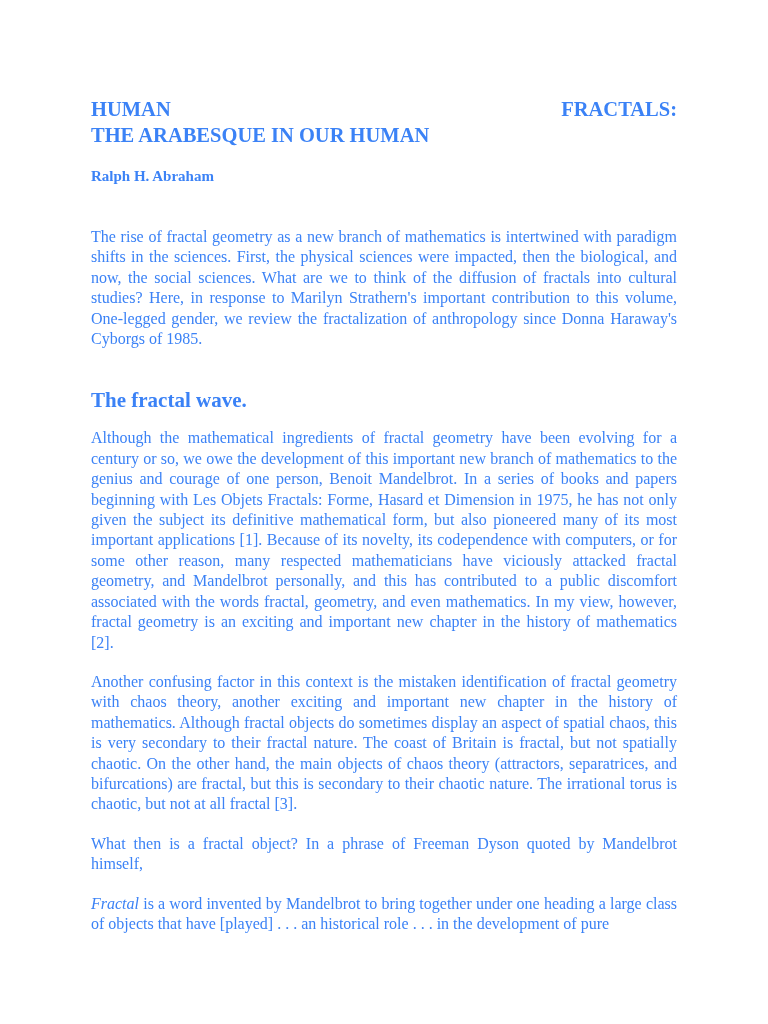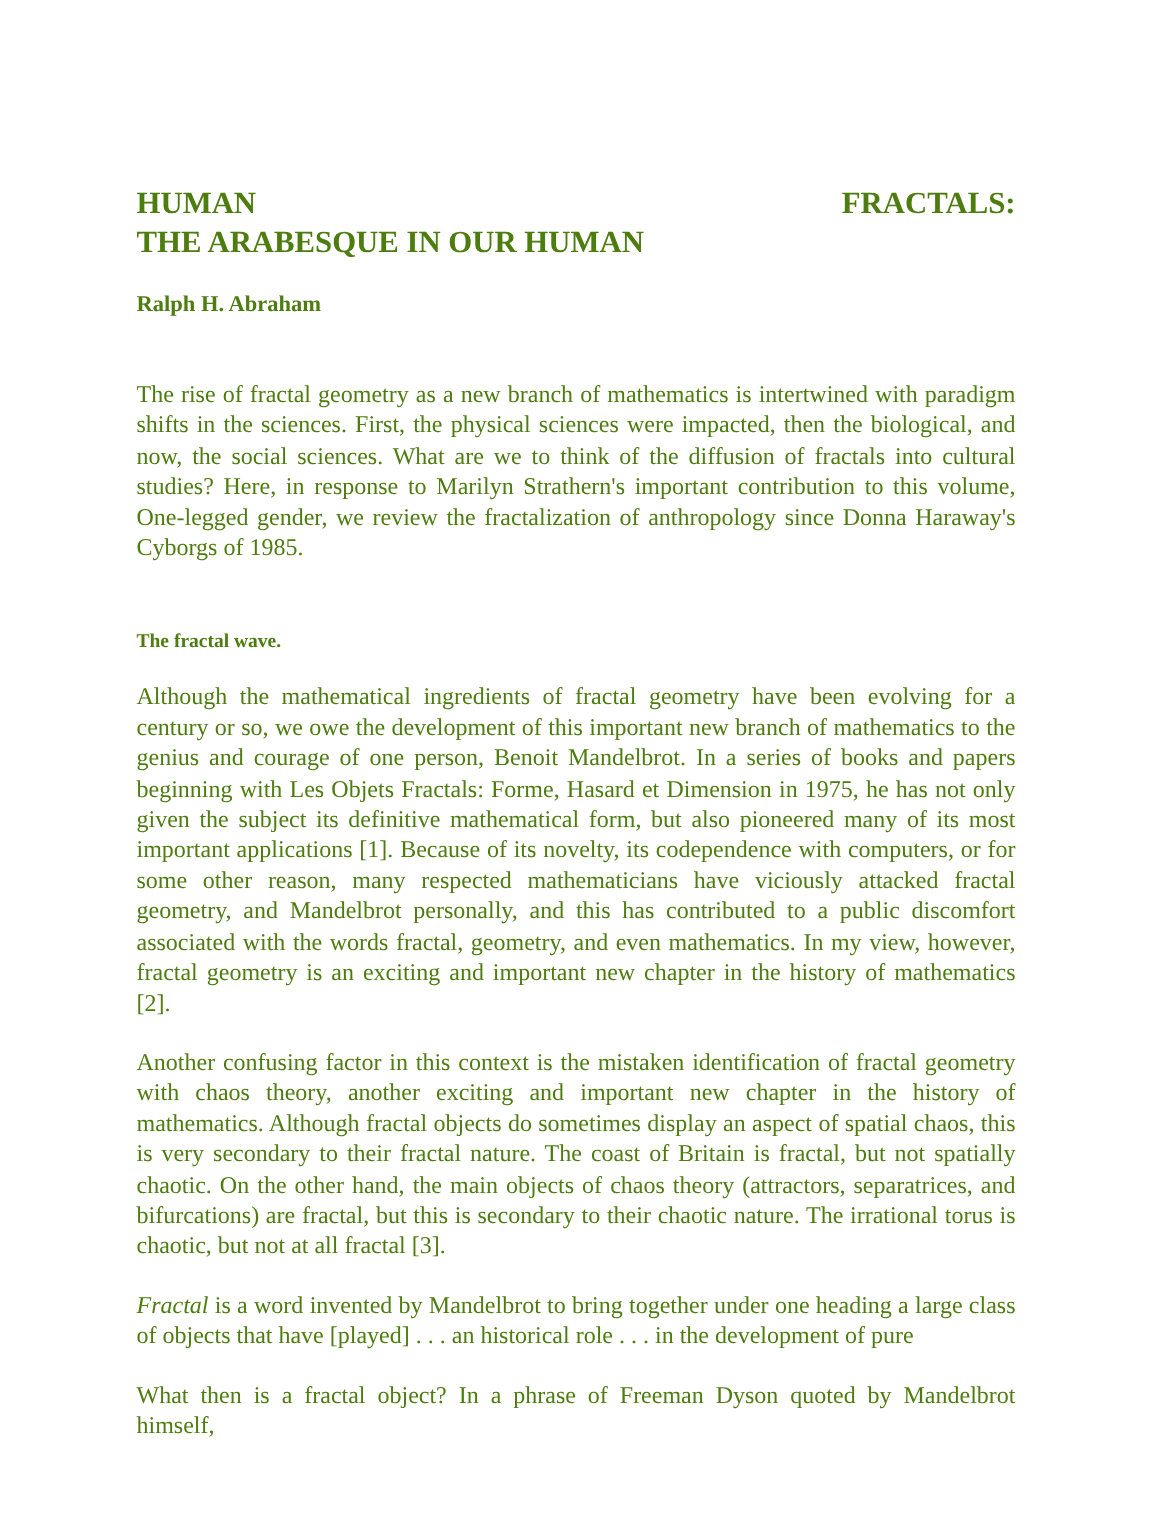--- a/index.html
+++ b/index.html
@@ -1,30 +1,30 @@
 <!DOCTYPE html>
 <html><head>
 <meta charset="utf-8">
 <style>
   html, body { margin: 0; padding: 0; background: #ffffff; }
   body { width: 768px; height: 1024px; overflow: hidden; position: relative; }
   .page {
     position: absolute; left: 91px; top: 96px; width: 586px;
-    font-family: "Liberation Serif", serif; color: #4d7c0f; margin-top: 27px;
+    font-family: "Liberation Serif", serif; color: #3b82f6;
   }
   .title {
     font-weight: bold; font-size: 20.5px; line-height: 26px; margin: 0;
   }
   .title-line1 { display: flex; justify-content: space-between; }
   .author { font-weight: bold; font-size: 15px; margin: 18px 0 0 0; line-height: 20px; }
   .para {
     font-size: 16px; line-height: 20.4px; text-align: justify; margin: 0;
   }
   .p-abstract { margin-top: 41px; }
-  .section-heading { font-weight: bold; font-size: 13px; margin: 41px 0 0 0; line-height: 20px; }
+  .section-heading { font-weight: bold; font-size: 21px; margin: 41px 0 0 0; line-height: 20px; }
   .p-s1 { margin-top: 18px; }
   .p-gap { margin-top: 19px; }
   .p-quote { margin-top: 19px; }
 </style>
 </head>
 <body>
 
 <div class="page">
   <h1 class="title">
     <div class="title-line1">
@@ -35,16 +35,16 @@
   </h1>
 
   <p class="author">Ralph H. Abraham</p>
 
   <p class="para p-abstract">The rise of fractal geometry as a new branch of mathematics is intertwined with paradigm shifts in the sciences. First, the physical sciences were impacted, then the biological, and now, the social sciences. What are we to think of the diffusion of fractals into cultural studies? Here, in response to Marilyn Strathern's important contribution to this volume, One-legged gender, we review the fractalization of anthropology since Donna Haraway's Cyborgs of 1985.</p>
 
   <h2 class="section-heading">The fractal wave.</h2>
 
   <p class="para p-s1">Although the mathematical ingredients of fractal geometry have been evolving for a century or so, we owe the development of this important new branch of mathematics to the genius and courage of one person, Benoit Mandelbrot. In a series of books and papers beginning with Les Objets Fractals: Forme, Hasard et Dimension in 1975, he has not only given the subject its definitive mathematical form, but also pioneered many of its most important applications [1]. Because of its novelty, its codependence with computers, or for some other reason, many respected mathematicians have viciously attacked fractal geometry, and Mandelbrot personally, and this has contributed to a public discomfort associated with the words fractal, geometry, and even mathematics. In my view, however, fractal geometry is an exciting and important new chapter in the history of mathematics [2].</p>
   <p class="para p-gap">Another confusing factor in this context is the mistaken identification of fractal geometry with chaos theory, another exciting and important new chapter in the history of mathematics. Although fractal objects do sometimes display an aspect of spatial chaos, this is very secondary to their fractal nature. The coast of Britain is fractal, but not spatially chaotic. On the other hand, the main objects of chaos theory (attractors, separatrices, and bifurcations) are fractal, but this is secondary to their chaotic nature. The irrational torus is chaotic, but not at all fractal [3].</p>
+  <p class="para p-gap">What then is a fractal object? In a phrase of Freeman Dyson quoted by Mandelbrot himself,</p>
+
   <p class="para p-quote"><em>Fractal</em><span> is a word invented by Mandelbrot to bring together under one heading a large class of objects that have [played] . . . an historical role . . . in the development of pure</span></p>
-
-  <p class="para p-gap">What then is a fractal object? In a phrase of Freeman Dyson quoted by Mandelbrot himself,</p>
 </div>
 
 </body></html>

